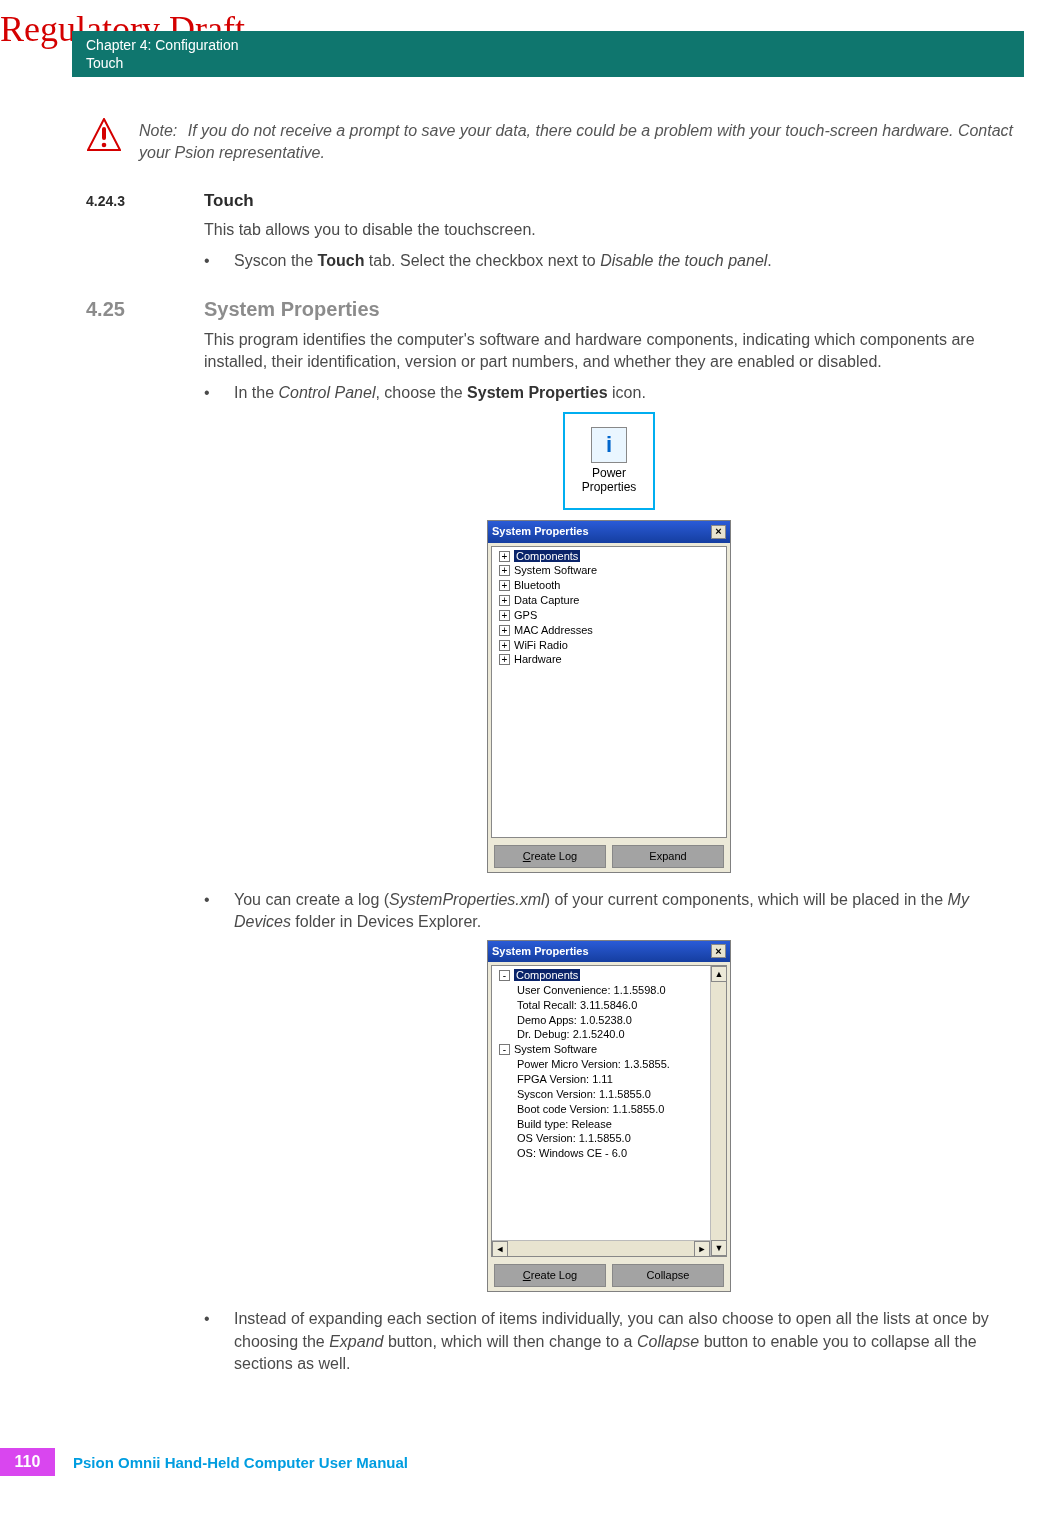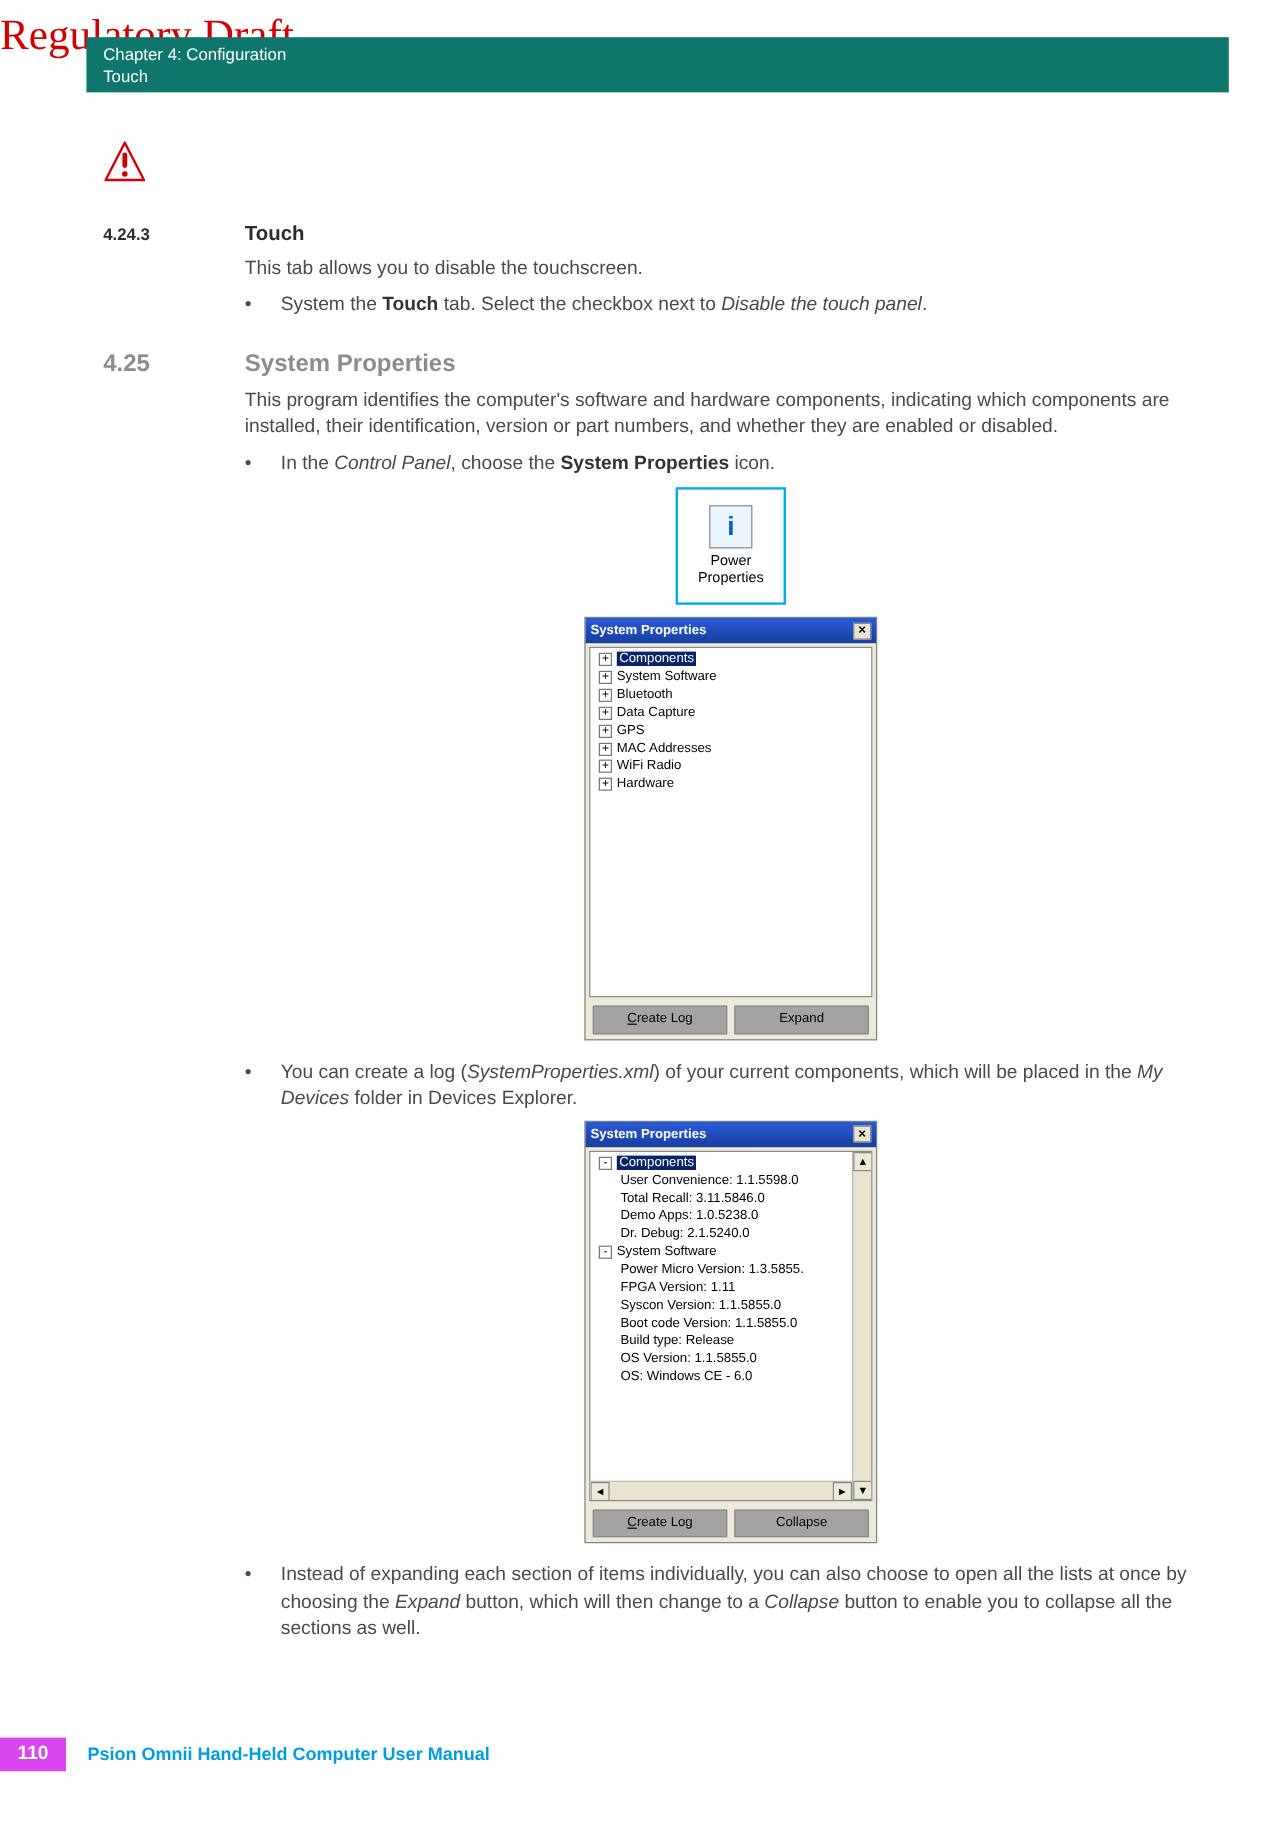--- a/index.html
+++ b/index.html
@@ -232,32 +232,36 @@
 <div class="content">
 
   <div class="note-block">
     <div class="warn-icon">
       <svg width="34" height="34" viewBox="0 0 34 34">
         <polygon points="17,1 33,32 1,32" fill="none" stroke="#d40000" stroke-width="2"></polygon>
         <rect x="15" y="9" width="4" height="13" rx="2" fill="#d40000"></rect>
         <circle cx="17" cy="27" r="2.3" fill="#d40000"></circle>
       </svg>
     </div>
+    <div class="note-text">
+      <span class="note-label-bold">Note:</span>
+      <span>If you do not receive a prompt to save your data, there could be a problem with your touch-screen hardware. Contact your Psion representative.</span>
+    </div>
   </div>
 
   <div class="section-row">
     <div class="sec-num">4.24.3</div>
     <div class="sec-title">Touch</div>
   </div>
   <div class="body-block">
     <p>This tab allows you to disable the touchscreen.</p>
     <div class="bullet-row">
       <div class="bullet-dot"></div>
       <div class="bullet-text">
-        <span>System the </span><strong>Touch</strong><span> tab. Select the checkbox next to </span><em>Disable the touch panel</em><span>.</span>
+        <span>Syscon the </span><strong>Touch</strong><span> tab. Select the checkbox next to </span><em>Disable the touch panel</em><span>.</span>
       </div>
     </div>
   </div>
 
   <div style="height:20px"></div>
 
   <div class="section-row">
     <div class="sec-num2">4.25</div>
     <div class="sec-title2">System Properties</div>
   </div>

